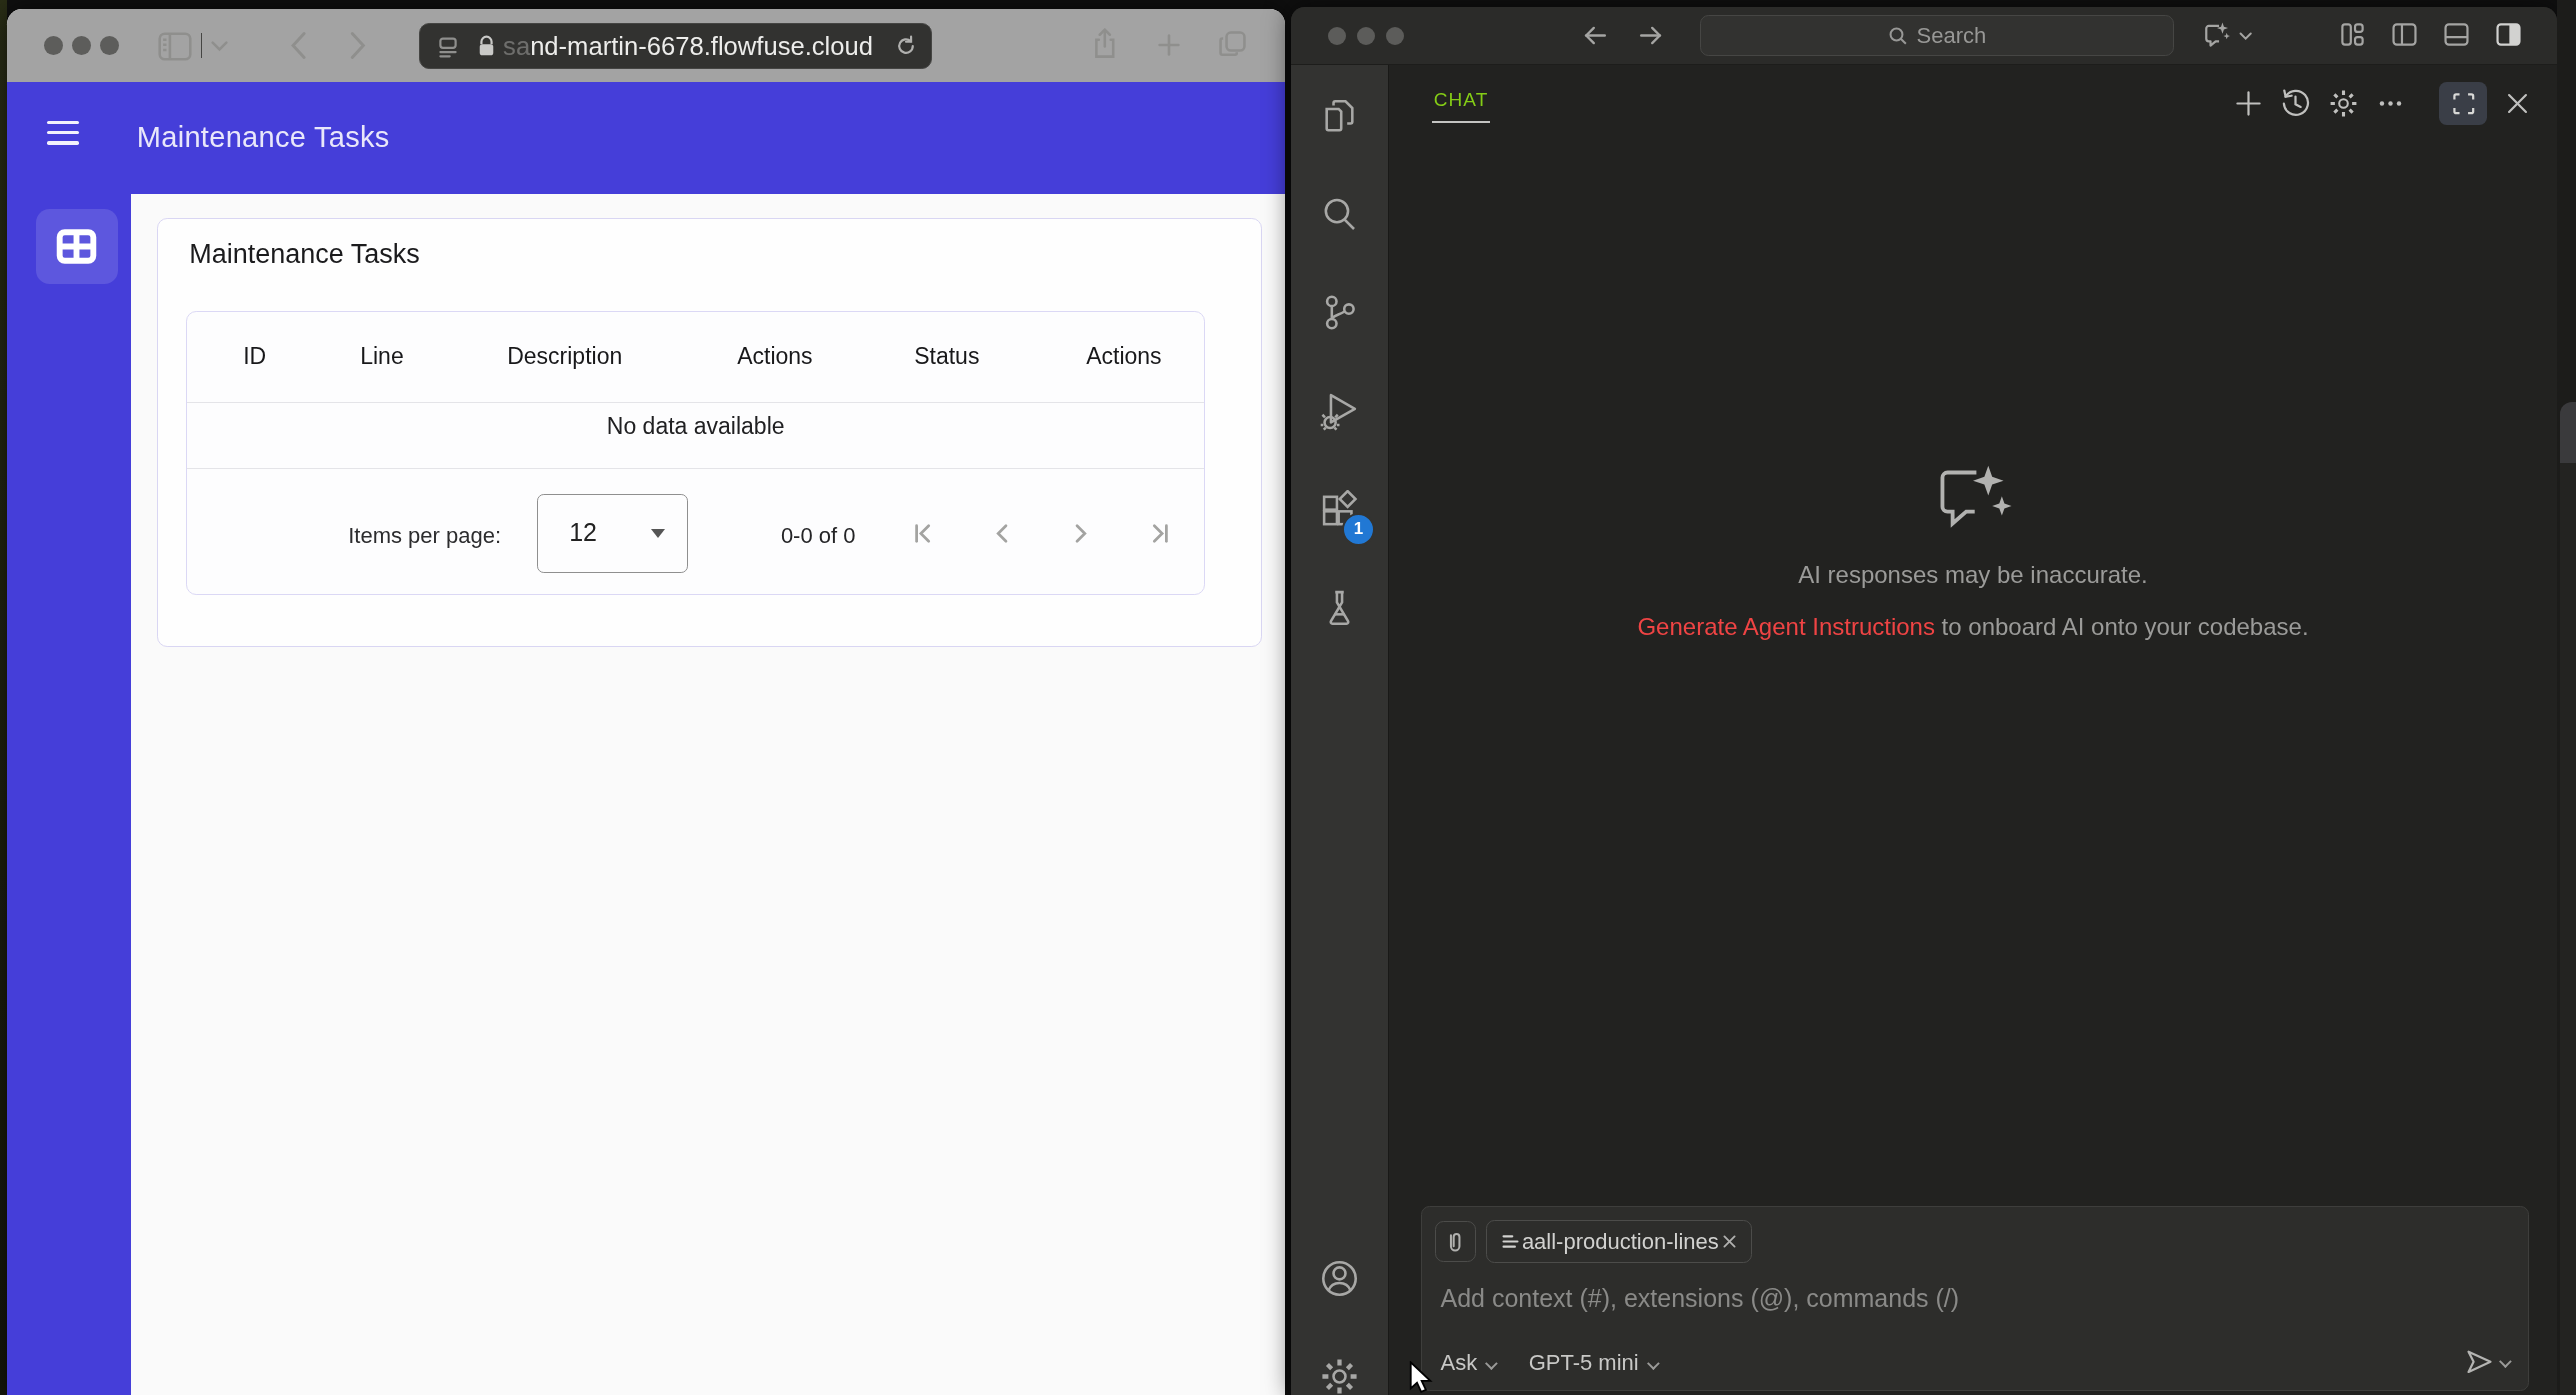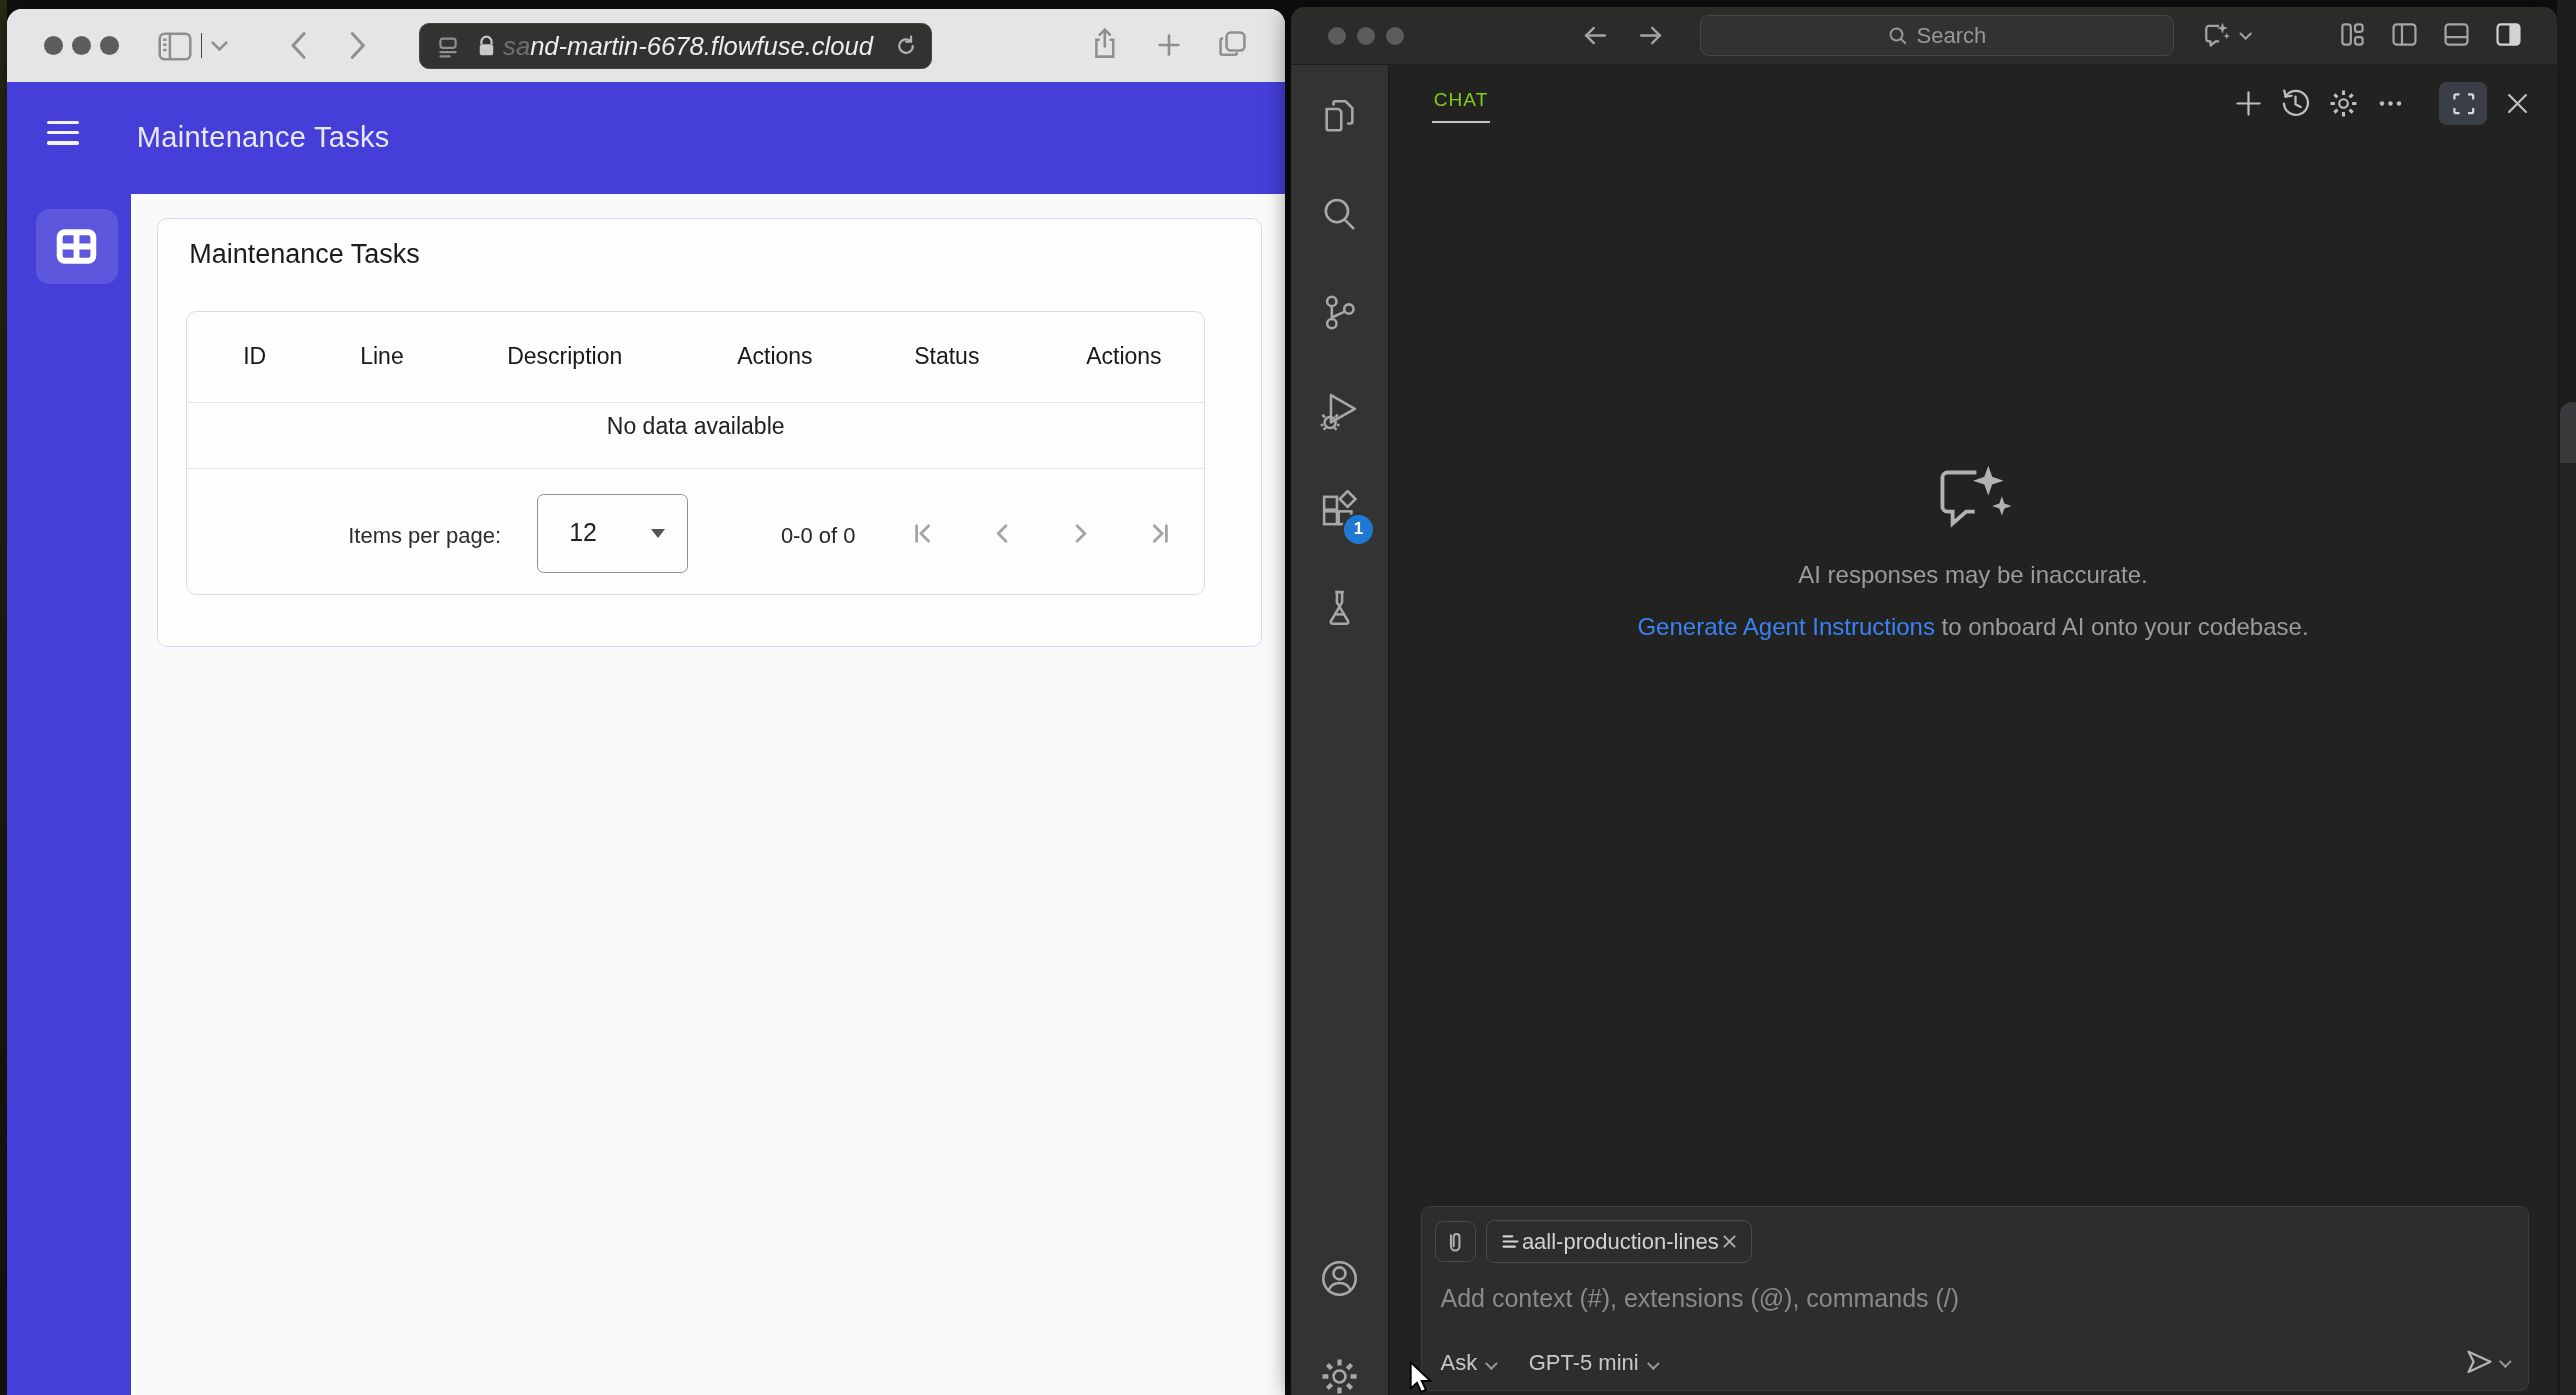--- a/index.html
+++ b/index.html
@@ -13,21 +13,21 @@
   svg{display:block;}
 
   
   .desk-left{left:0;top:0;width:6.8px;height:1395px;background:linear-gradient(180deg,#2a2e16,#15160c);}
   .right-sliver{left:2557px;top:0;width:19px;height:1395px;background:#1c1c1a;}
   .right-sliver .win-corner{position:absolute;left:3.4px;top:402px;width:15.3px;height:61px;background:#3a3a3c;border-radius:12px 0 0 0;}
   .right-sliver .win-below{position:absolute;left:3.4px;top:463px;width:15.3px;height:932px;background:#232321;}
 
   
   .safari{left:6.8px;top:8.5px;width:1278px;height:1387px;border-radius:15.3px 15.3px 0 0;overflow:hidden;background:#fafafa;box-shadow:0 0 25.6px rgba(0,0,0,.6);}
-  .saf-toolbar{position:relative;height:73px;background:#e5e5e5;font-style:italic;}
+  .saf-toolbar{position:relative;height:73px;background:#a3a3a3;}
   .tl-dot{width:19px;height:19px;border-radius:50%;background:#5d5d5b;position:absolute;top:27px;}
   .saf-icon{position:absolute;color:#8f8f8d;}
   .saf-divider{position:absolute;width:0.9px;height:25.6px;background:#454543;top:24px;}
   .urlbar{position:absolute;left:412px;top:14.5px;width:511px;height:44px;background:#323230;border:0.9px solid #454543;border-radius:10.2px;display:flex;align-items:center;}
   .url-center{flex:1;display:flex;align-items:center;justify-content:center;gap:8.5px;color:#ededeb;font-size:25.6px;}
   .url-prefix{opacity:.32;}
 
   
   .app-header{height:112px;background:#453ed9;display:flex;align-items:center;position:relative;}
   .burger{position:absolute;left:40px;top:39px;width:32px;}
@@ -65,21 +65,21 @@
   .chat-hicons{position:absolute;right:25.6px;top:17px;display:flex;align-items:center;gap:17px;color:#c0c0be;}
   .chat-hicons .sep{width:0.9px;height:31px;background:#48484
 
 6;}
   .max-btn{width:48px;height:43px;background:#3a3e47;border-radius:7.7px;display:flex;align-items:center;justify-content:center;}
   .center-block{position:absolute;left:0;right:0;top:399px;text-align:center;}
   .cb-icon{margin:0 auto;color:#b2b2b0;}
   .cb-title{margin-top:29px;font-size:36px;font-weight:600;color:#d8d8d6;}
   .cb-note{margin-top:24px;font-size:24px;color:#9b9b99;}
   .cb-linkline{margin-top:24px;font-size:24px;color:#9b9b99;}
-  .cb-link{color:#3b82f6;}
+  .cb-link{color:#ef4444;}
   .input-box{position:absolute;left:31.5px;top:1141px;width:1106px;height:183px;background:#2d2d2b;border:0.9px solid #3e3e3c;border-radius:8.5px;}
   .ib-row1{position:absolute;left:13.6px;top:13.6px;display:flex;align-items:center;gap:10.2px;}
   .clip-btn{width:39px;height:39px;border:0.9px solid #4c4c4a;border-radius:8.5px;display:flex;align-items:center;justify-content:center;color:#b0b0ae;}
   .chip{height:41px;border:0.9px solid #4c4c4a;border-radius:8.5px;display:flex;align-items:center;gap:2px;padding:0 13.6px;color:#d2d2d0;font-size:22px;}
   .ib-placeholder{position:absolute;left:19px;top:77px;font-size:25px;color:#8a8a88;}
   .ib-row3{position:absolute;left:19px;bottom:13.6px;display:flex;align-items:center;gap:32px;font-size:22px;color:#c8c8c6;}
   .pick{display:flex;align-items:center;gap:8.5px;}
   .ib-send{position:absolute;right:17px;bottom:15.3px;display:flex;align-items:center;gap:6.8px;color:#b4b4b2;}
   .chev{width:11px;height:11px;position:relative;}
   .chev:after{content:"";position:absolute;left:1.7px;top:0.9px;width:6.8px;height:6.8px;border-right:2.1px solid currentColor;border-bottom:2.1px solid currentColor;transform:rotate(45deg);}

